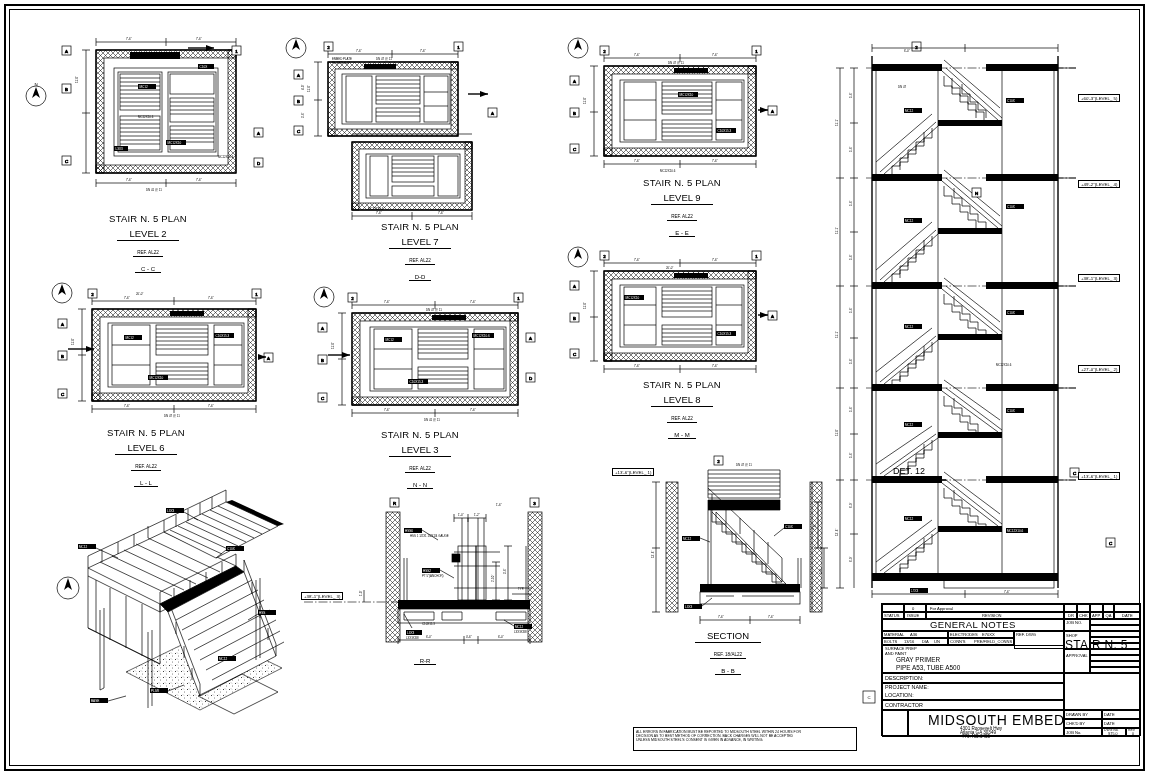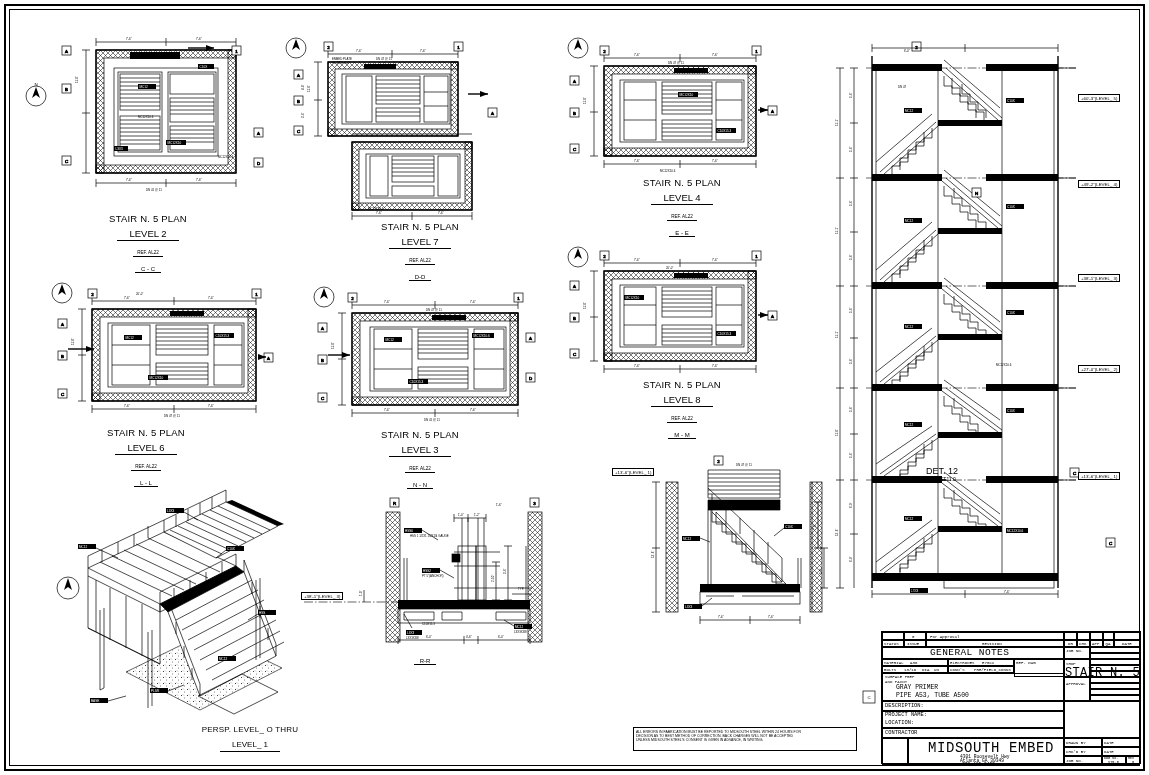--- a/index.html
+++ b/index.html
@@ -25,21 +25,21 @@
   .ln2{stroke-width:1.4}
   .fl{fill:#000;}
   .xh{fill:url(#xhatchP);stroke:#000;stroke-width:.7}
   .conc{fill:url(#dotsP);stroke:#000;stroke-width:.6}
   .cdash{stroke:#000;stroke-width:.6;stroke-dasharray:9 2 1.5 2;fill:none}
   .tiny{font-size:2.9px;font-family:"Liberation Sans",sans-serif;fill:#000;}
   .tag{font-size:3.1px;font-family:"Liberation Sans",sans-serif;fill:#fff;}
   .bub{font-size:4.4px;font-family:"Liberation Sans",sans-serif;fill:#000;text-anchor:middle;}
 
   
-  #titleblock{position:absolute;left:881px;top:631px;width:260px;height:133px;border:1.2px solid #000;box-sizing:border-box;background:#fff;font-size:4.2px;font-family:Liberation Mono, monospace;}
+  #titleblock{position:absolute;left:881px;top:603px;width:260px;height:133px;border:1.2px solid #000;box-sizing:border-box;background:#fff;font-size:4.2px;}
   .tbcell{position:absolute;box-sizing:border-box;border:.7px solid #000;overflow:hidden;}
   .tbtxt{position:absolute;font-size:4.1px;color:#000;white-space:nowrap;line-height:1;}
   .tbbig{font-size:9.5px;letter-spacing:.4px;}
   .tbmid{font-size:12px;letter-spacing:.3px;margin-left:48px;}
   .tbco{font-size:14px;letter-spacing:.6px;font-weight:normal;}
   .tbaddr{font-size:4.6px;text-align:center;line-height:1.35;}
 
   #fabnote{position:absolute;left:633px;top:727px;width:224px;height:24px;border:1px solid #000;box-sizing:border-box;padding:1.5px 2px;}
   #fabnote div{font-size:3.5px;line-height:1.25;color:#000;white-space:nowrap;}
   .lvmark{position:absolute;border:1px solid #000;background:#fff;font-size:4.4px;padding:.5px 2px;white-space:nowrap;box-sizing:border-box;}
@@ -362,21 +362,21 @@
         <rect x="14" y="114" width="9" height="9" fill="#fff"></rect>
           <text x="18.5" y="121" class="bub">C</text>
         <rect x="212" y="76" width="9" height="9" fill="#fff"></rect>
           <text x="216.5" y="83" class="bub">A</text>
       </g>
       <path d="M202,80 L212,80" class="ln ln2" marker-end="url(#arw)"></path>
     </svg>
   </div>
   <div class="cap" style="left:602px;top:178px;width:160px;">
     <div class="t1">STAIR N. 5  PLAN</div>
-    <div><span class="t2">LEVEL 4</span></div>
+    <div><span class="t2">LEVEL 9</span></div>
     <div><span class="t3">REF. AL22</span></div>
     <div><span class="t4">E - E</span></div>
   </div>
 
   <div class="blk" style="left:28px;top:275px;width:250px;height:150px;">
     <svg width="250" height="150" viewBox="0 0 250 150">
       <g>
         <circle cx="34" cy="18" r="10" class="ln ln1"></circle>
         <path d="M34,9 L38,20 L34,17 L30,20 z" class="fl"></path>
       </g>
@@ -760,24 +760,20 @@
       <g class="ln ln1">
         <path d="M66,88 L88,98"></path>
           <path d="M154,52 L168,60"></path>
           <path d="M196,90 L186,98"></path>
         <path d="M228,154 L218,160"></path>
           <path d="M138,231 L154,225"></path>
           <path d="M78,241 L96,236"></path>
       </g>
     </svg>
   </div>
-  <div class="cap sm" style="left:160px;top:726px;width:180px;">
-    <div class="t1">PERSP. LEVEL_ O THRU</div>
-    <div><span class="t2">LEVEL_ 1</span></div>
-  </div>
 
   <div class="blk" style="left:300px;top:470px;width:250px;height:180px;">
     <svg width="250" height="180" viewBox="0 0 250 180">
 
       <rect x="86" y="42" width="14" height="130" class="xh"></rect>
 
       <rect x="228" y="42" width="14" height="130" class="xh"></rect>
 
       <rect x="98" y="130" width="132" height="9" class="fl"></rect>
       <rect x="98" y="139" width="132" height="14" class="ln ln1" fill="#fff"></rect>
@@ -972,20 +968,25 @@
         <path d="M88,90 L98,94"></path>
           <path d="M172,80 L162,88"></path>
           <path d="M90,158 L100,150"></path>
       </g>
 
       <g class="ln ln1">
         <rect x="102" y="8" width="9" height="9" fill="#fff"></rect>
           <text x="106.5" y="15" class="bub">2</text>
       </g>
     </svg>
+  </div>
+  <div class="cap" style="left:668px;top:626px;width:120px;">
+    <div><span class="t2">SECTION</span></div>
+    <div><span class="t3">REF. 18/AL22</span></div>
+    <div><span class="t4">B - B</span></div>
   </div>
   <div class="lvmark" style="left:612px;top:468px;">+13'-6"(LEVEL_ 1)</div>
 
   <div class="blk" style="left:826px;top:28px;width:315px;height:570px;">
     <svg width="315" height="570" viewBox="0 0 315 570">
 
       <g class="ln ln1">
         <line x1="14" y1="40" x2="14" y2="560"></line>
         <line x1="10" y1="40" x2="18" y2="40"></line>
         <line x1="10" y1="150" x2="18" y2="150"></line>
@@ -1204,21 +1205,21 @@
       </g>
     </svg>
   </div>
 
   <div class="lvmark" style="left:1078px;top:94px;">+60'-3"(LEVEL_ 5)</div>
   <div class="lvmark" style="left:1078px;top:180px;">+49'-2"(LEVEL_ 4)</div>
   <div class="lvmark" style="left:1078px;top:274px;">+38'-1"(LEVEL_ 3)</div>
   <div class="lvmark" style="left:1078px;top:365px;">+27'-0"(LEVEL_ 2)</div>
   <div class="lvmark" style="left:1078px;top:472px;">+13'-6"(LEVEL_ 1)</div>
 
-  <div class="blk" style="left:893px;top:466px;width:70px;height:32px;margin-left:33px;">
+  <div class="blk" style="left:893px;top:466px;width:70px;height:32px;">
     <div style="font-size:9px;color:#000;">DET. 12</div>
     <div style="font-size:5px;color:#000;margin-left:14px;">ST11.0</div>
   </div>
 
 
   <div id="fabnote">
     <div>ALL ERRORS IN FABRICATION MUST BE REPORTED TO MIDSOUTH STEEL WITHIN 24 HOURS FOR</div>
     <div>DECISION AS TO BEST METHOD OF CORRECTION. BACK CHARGES WILL NOT BE ACCEPTED</div>
     <div>UNLESS MIDSOUTH STEEL'S CONSENT IS GIVEN IN ADVANCE, IN WRITING.</div>
   </div>

